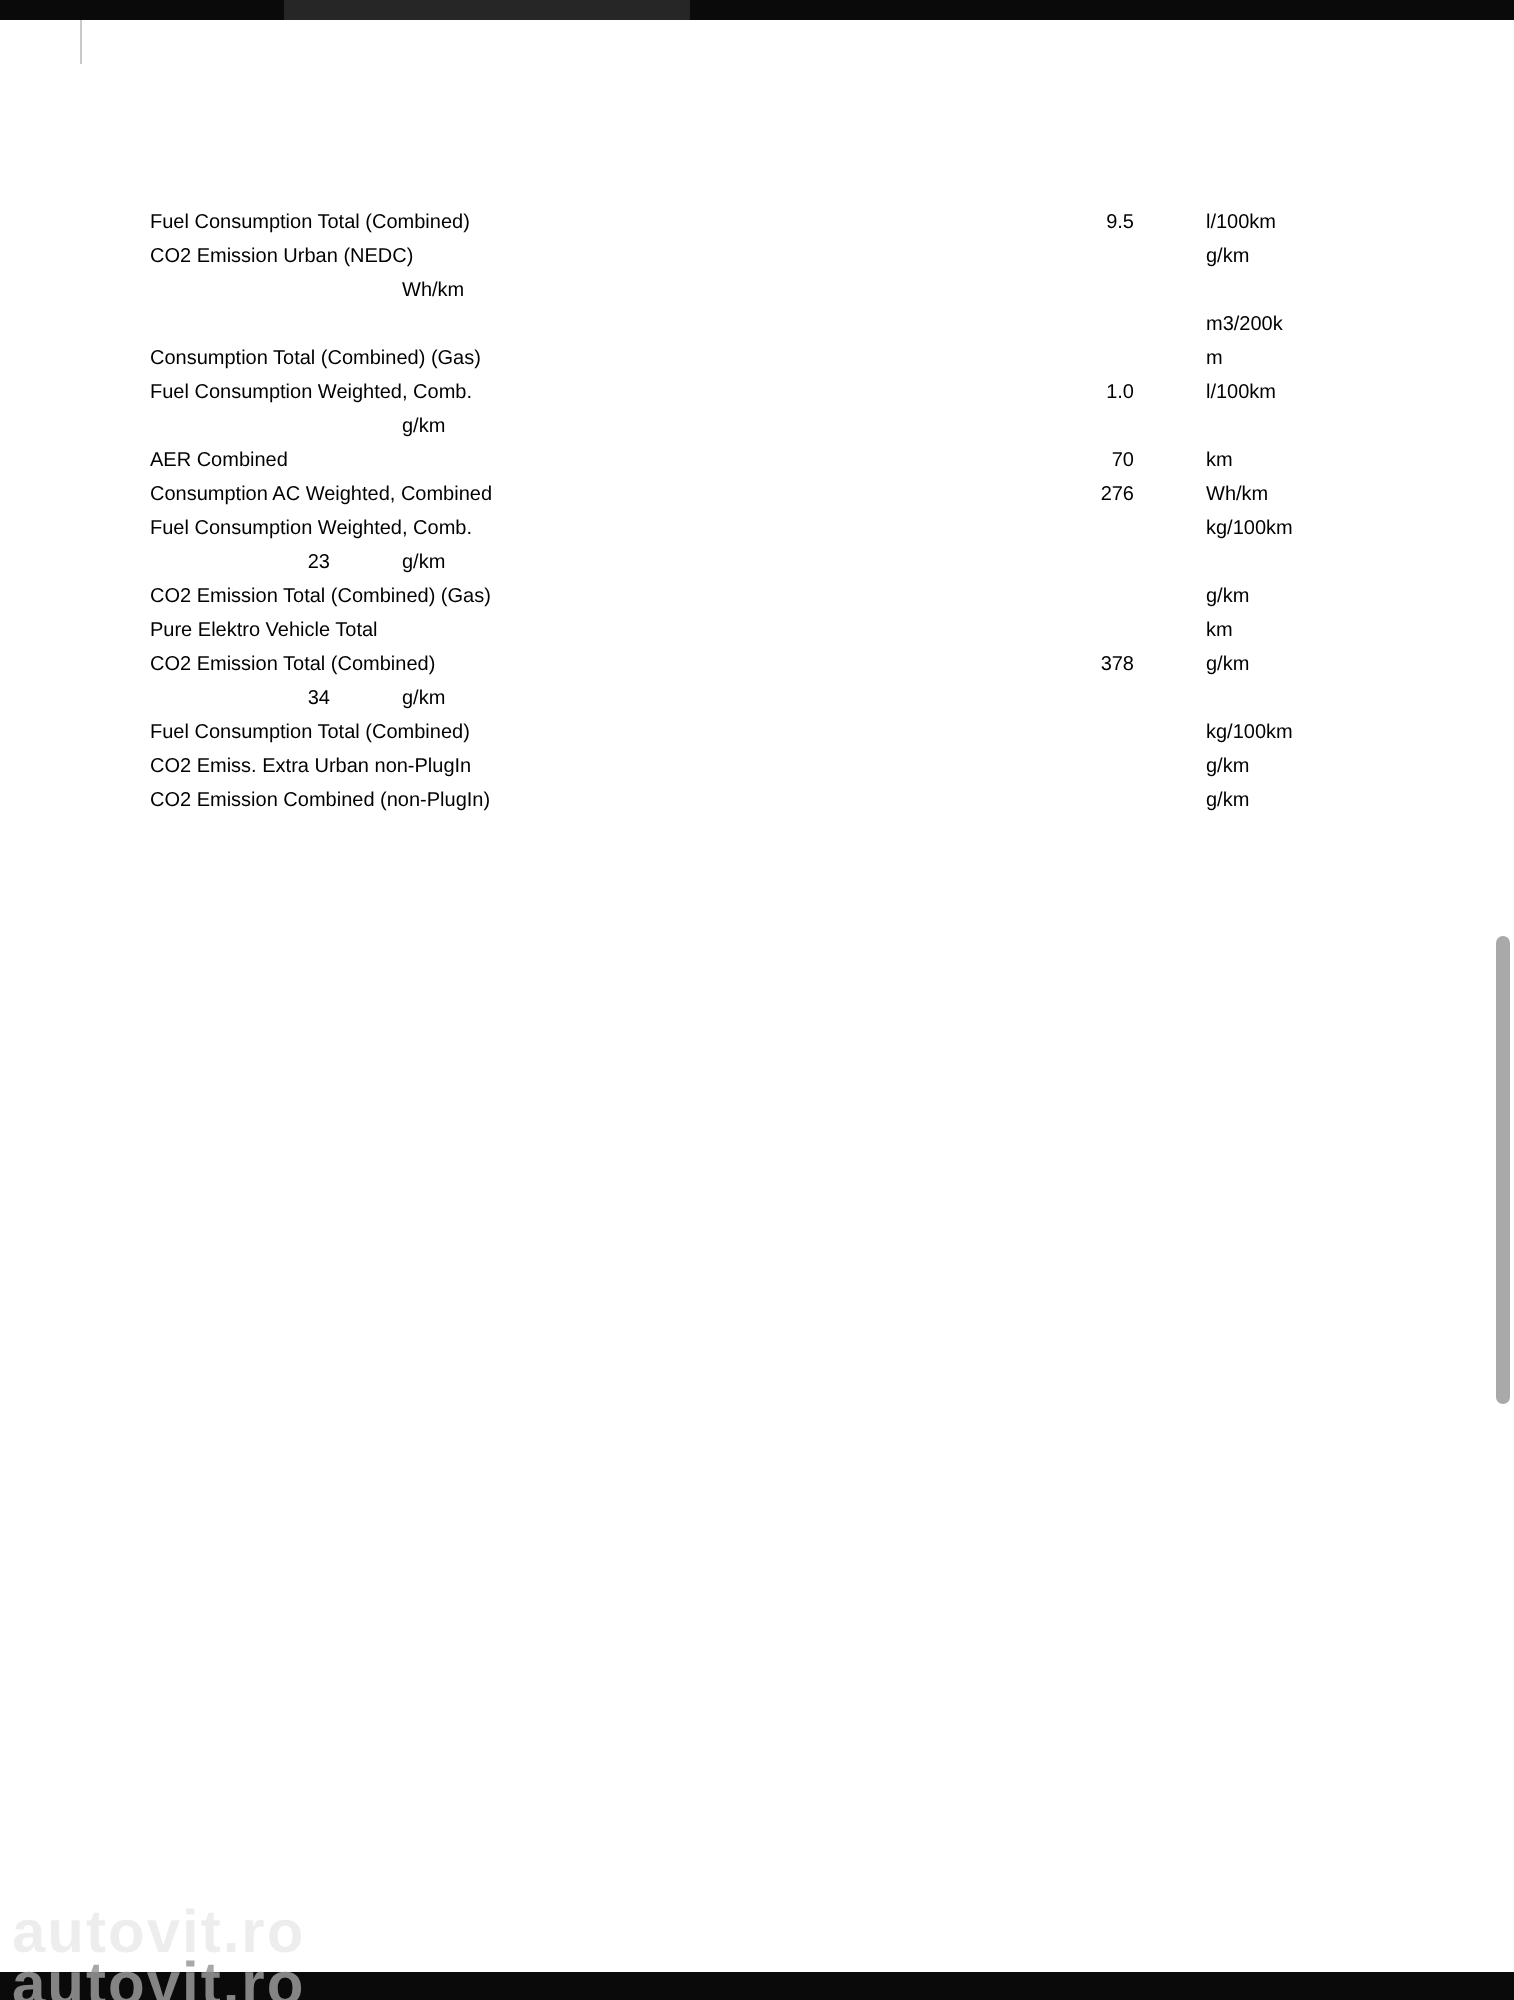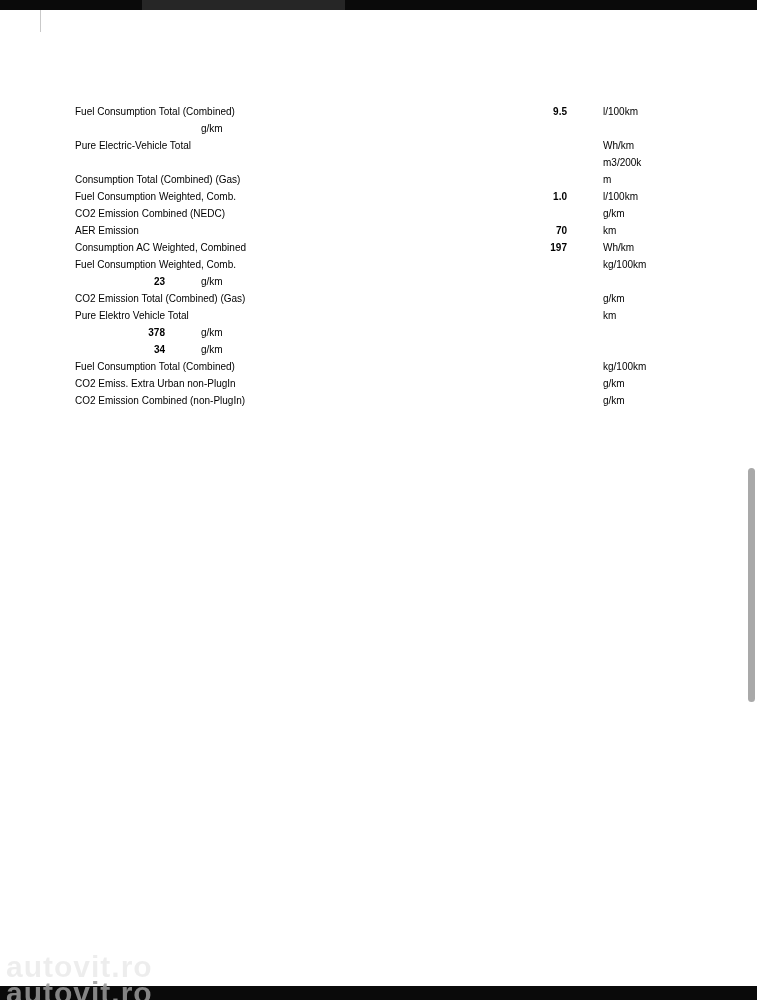--- a/index.html
+++ b/index.html
@@ -48,21 +48,20 @@
   }
   .row .label {
     flex: 1 1 auto;
     white-space: nowrap;
     overflow: hidden;
   }
   .row .value {
     flex: 0 0 90px;
     width: 90px;
     text-align: right;
-    font-weight: bold;
   }
   .row .colspacer {
     flex: 0 0 16px;
     width: 16px;
   }
   .row .unit {
     flex: 0 0 70px;
     width: 70px;
     white-space: pre-line;
     text-align: left;
@@ -120,27 +119,27 @@
 
 <div class="content">
   <div class="row">
     <span class="label">Fuel Consumption Total (Combined)</span>
     <span class="value">9.5</span>
     <span class="colspacer"></span>
     <span class="unit">l/100km</span>
   </div>
 
   <div class="row">
-    <span class="value"></span>
-    <span class="colspacer"></span>
-    <span class="unit">g/km</span>
-  </div>
-
-  <div class="row">
-    <span class="label">Pure Electric-Vehicle Total</span>
+    <span class="label">CO2 Emission Urban (NEDC)</span>
+    <span class="value"></span>
+    <span class="colspacer"></span>
+    <span class="unit">g/km</span>
+  </div>
+
+  <div class="row">
     <span class="value"></span>
     <span class="colspacer"></span>
     <span class="unit">Wh/km</span>
   </div>
 
   <div class="row">
     <span class="label">Consumption Total (Combined) (Gas)</span>
     <span class="value"></span>
     <span class="colspacer"></span>
     <span class="unit">m3/200k
@@ -148,36 +147,35 @@
   </div>
 
   <div class="row">
     <span class="label">Fuel Consumption Weighted, Comb.</span>
     <span class="value">1.0</span>
     <span class="colspacer"></span>
     <span class="unit">l/100km</span>
   </div>
 
   <div class="row">
-    <span class="label">CO2 Emission Combined (NEDC)</span>
-    <span class="value"></span>
-    <span class="colspacer"></span>
-    <span class="unit">g/km</span>
-  </div>
-
-  <div class="row">
-    <span class="label">AER Emission</span>
+    <span class="value"></span>
+    <span class="colspacer"></span>
+    <span class="unit">g/km</span>
+  </div>
+
+  <div class="row">
+    <span class="label">AER Combined</span>
     <span class="value">70</span>
     <span class="colspacer"></span>
     <span class="unit">km</span>
   </div>
 
   <div class="row">
     <span class="label">Consumption AC Weighted, Combined</span>
-    <span class="value">197</span>
+    <span class="value">276</span>
     <span class="colspacer"></span>
     <span class="unit">Wh/km</span>
   </div>
 
   <div class="row">
     <span class="label">Fuel Consumption Weighted, Comb.</span>
     <span class="value"></span>
     <span class="colspacer"></span>
     <span class="unit">kg/100km</span>
   </div>
@@ -196,20 +194,21 @@
   </div>
 
   <div class="row">
     <span class="label">Pure Elektro Vehicle Total</span>
     <span class="value"></span>
     <span class="colspacer"></span>
     <span class="unit">km</span>
   </div>
 
   <div class="row">
+    <span class="label">CO2 Emission Total (Combined)</span>
     <span class="value">378</span>
     <span class="colspacer"></span>
     <span class="unit">g/km</span>
   </div>
 
   <div class="row">
     <span class="value">34</span>
     <span class="colspacer"></span>
     <span class="unit">g/km</span>
   </div>

